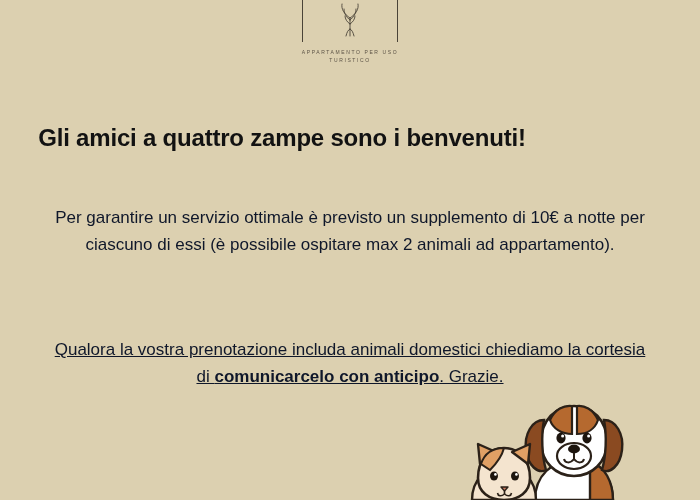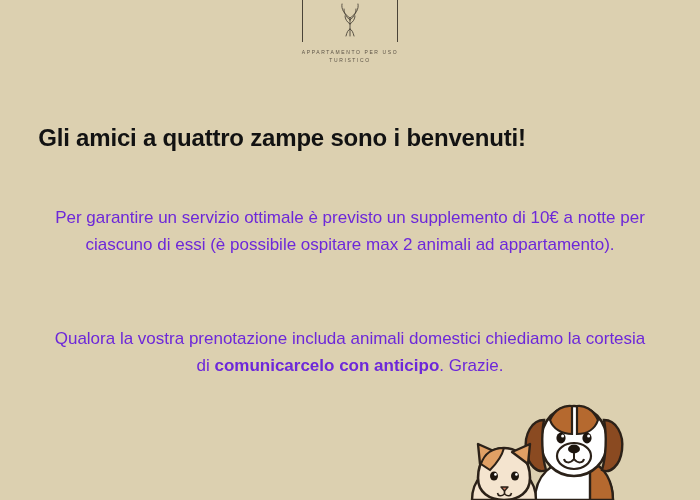--- a/index.html
+++ b/index.html
@@ -88,25 +88,25 @@
     color: #121212;
     letter-spacing: -0.2px;
   }
 
   .para {
     position: absolute;
     left: 50px;
     width: 600px;
     text-align: center;
     font-size: 17px;
-    color: #6d28d9;
+    color: #0f172a;
     line-height: 27px;
   }
   .para-1 { top: 204px; }
-  .para-2 { top: 325px; }
+  .para-2 { top: 336px; text-decoration: underline; }
 
   .para b {
     font-weight: bold;
   }
 
   
   .animals {
     position: absolute;
     right: 0;
     bottom: 0;

